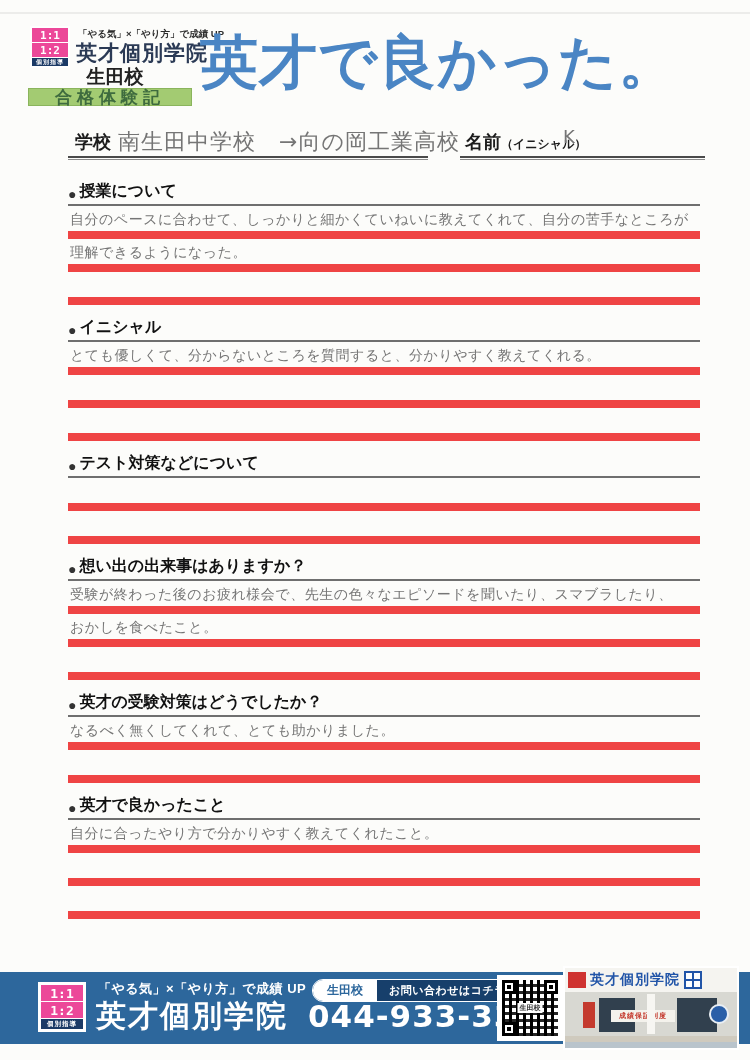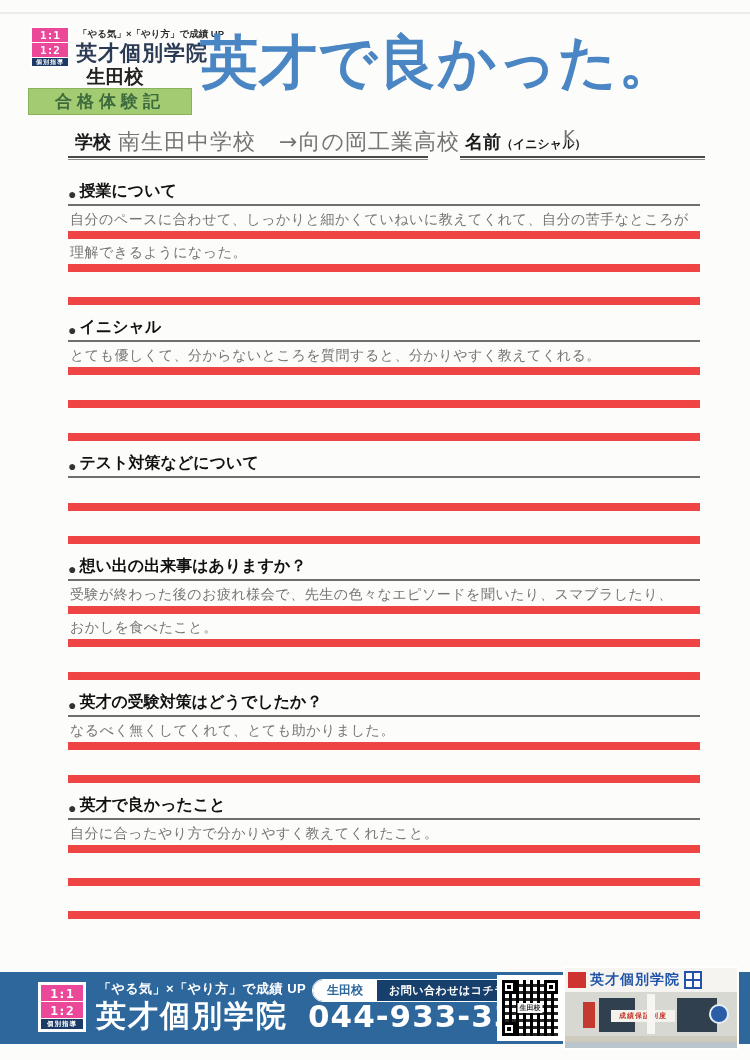--- a/index.html
+++ b/index.html
@@ -19,21 +19,21 @@
     display:flex;align-items:center;justify-content:center;}
   .logo-sq .cap{background:#1b3a66;color:#fff;text-align:center;font-family:"Liberation Sans",sans-serif;
     font-weight:bold;letter-spacing:1px;display:flex;align-items:center;justify-content:center;}
   .hdr-logo{top:26px;left:30px;width:40px;height:42px;padding:2px;}
   .hdr-logo .row{font-size:11px;}
   .hdr-logo .cap{font-size:6px;height:8px;}
   .hdr-tagline{position:absolute;top:28px;left:78px;font-size:9.5px;font-weight:bold;color:#2c2c2c;letter-spacing:0;}
   .hdr-brand{position:absolute;top:39px;left:76px;font-size:21px;font-weight:bold;color:#2b3a55;letter-spacing:1px;}
   .hdr-campus{position:absolute;top:64px;left:30px;width:170px;text-align:center;font-size:19px;font-weight:bold;color:#222;}
   .hdr-badge{
-    position:absolute;top:88px;left:28px;width:164px;height:27px;
+    position:absolute;top:88px;left:28px;width:164px;height:18px;
     background:#a3cb72;border:1px solid #8ab45c;box-sizing:border-box;
     display:flex;align-items:center;justify-content:center;
     font-family:"Liberation Serif",serif;font-size:17px;color:#3e6b3e;letter-spacing:5px;font-weight:bold;
   }
   .hdr-title{
     position:absolute;top:16px;left:200px;width:540px;height:92px;line-height:92px;
     font-size:58px;font-weight:bold;color:#4a85c4;letter-spacing:1px;white-space:nowrap;
   }
   
   .field-label{position:absolute;font-size:18px;font-weight:bold;color:#1c1c1c;}

